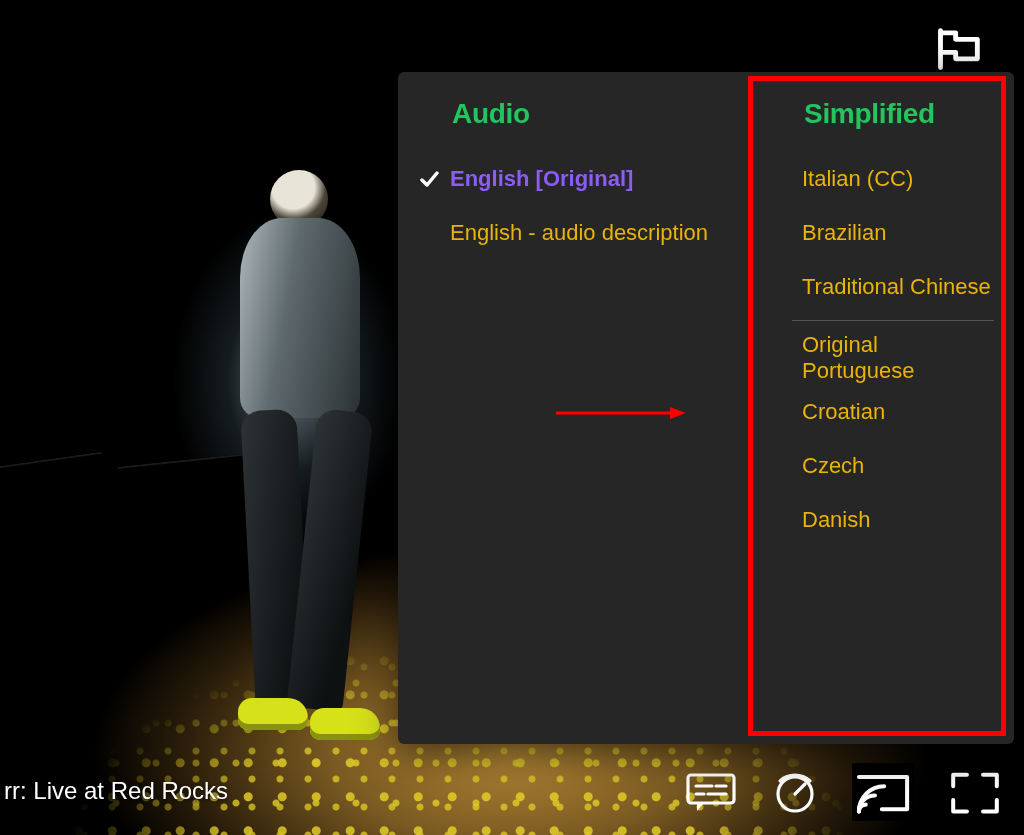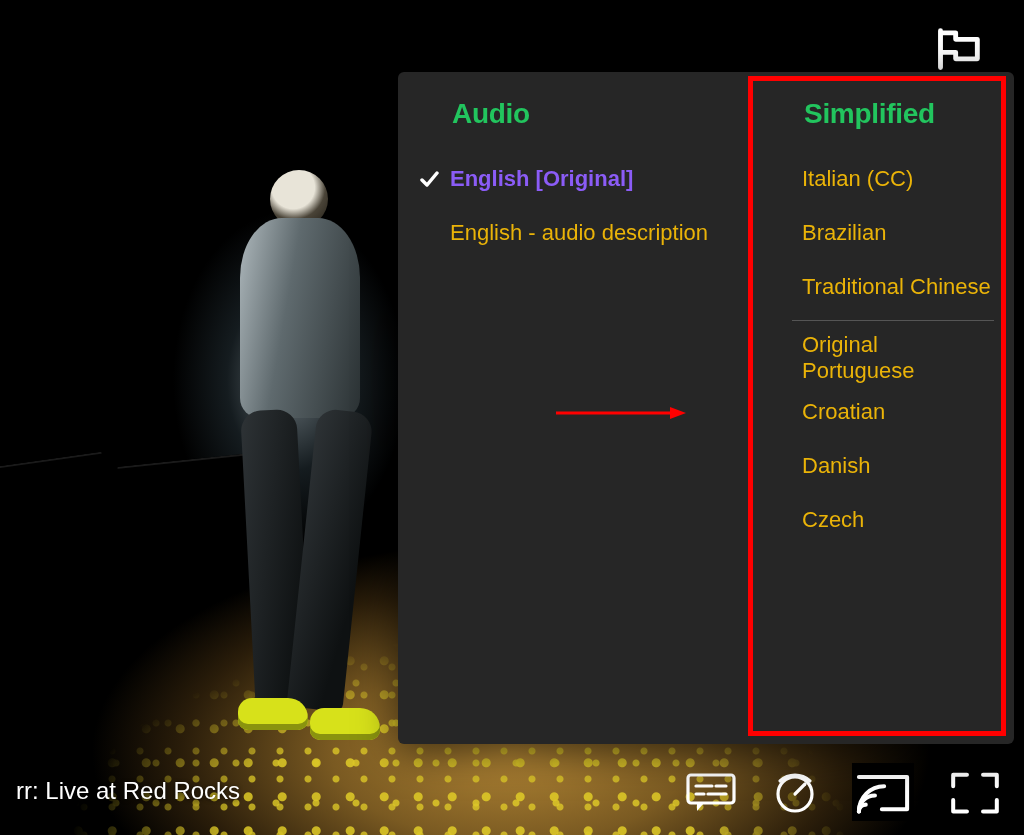--- a/index.html
+++ b/index.html
@@ -63,21 +63,21 @@
   .mon2 { left:110px; width:150px; transform:rotate(-6deg); }
 
   
   .flag-btn {
     position:absolute; top:26px; right:38px; width:52px; height:44px; color:#fff;
   }
   .flag-btn svg { width:100%; height:100%; stroke:#fff; stroke-width:4.5; fill:none; stroke-linejoin:round; stroke-linecap:round; }
 
   
   .title {
-    position:absolute; left:16px; bottom:30px; color:#fff; font-size:24px; font-weight:400;
+    position:absolute; left:4px; bottom:30px; color:#fff; font-size:24px; font-weight:400;
     text-shadow:0 1px 4px rgba(0,0,0,0.8);
   }
 
   
   .controls {
     position:absolute; right:18px; bottom:14px; display:flex; align-items:center; gap:30px;
   }
   .ctrl { width:54px; height:46px; display:flex; align-items:center; justify-content:center; color:#fff; }
   .ctrl svg { width:100%; height:100%; stroke:#fff; stroke-width:3.2; fill:none; stroke-linecap:round; stroke-linejoin:round; }
   .ctrl.cast, .ctrl.fs { background:#000; width:62px; height:58px; }
@@ -211,25 +211,25 @@
           <div class="opt">
             <span class="chk"></span>
             <span class="lbl">Original Portuguese</span>
           </div>
           <div class="opt">
             <span class="chk"></span>
             <span class="lbl">Croatian</span>
           </div>
           <div class="opt">
             <span class="chk"></span>
+            <span class="lbl">Czech</span>
+          </div>
+          <div class="opt">
+            <span class="chk"></span>
             <span class="lbl">Danish</span>
-          </div>
-          <div class="opt">
-            <span class="chk"></span>
-            <span class="lbl">Czech</span>
           </div>
         </div>
 
     </div>
   </div>
 
   <div class="annot-box"></div>
   <div class="annot-arrow">
     <svg viewBox="0 0 130 14">
         <line x1="0" y1="7" x2="118" y2="7" stroke="#ff0000" stroke-width="3"></line>

